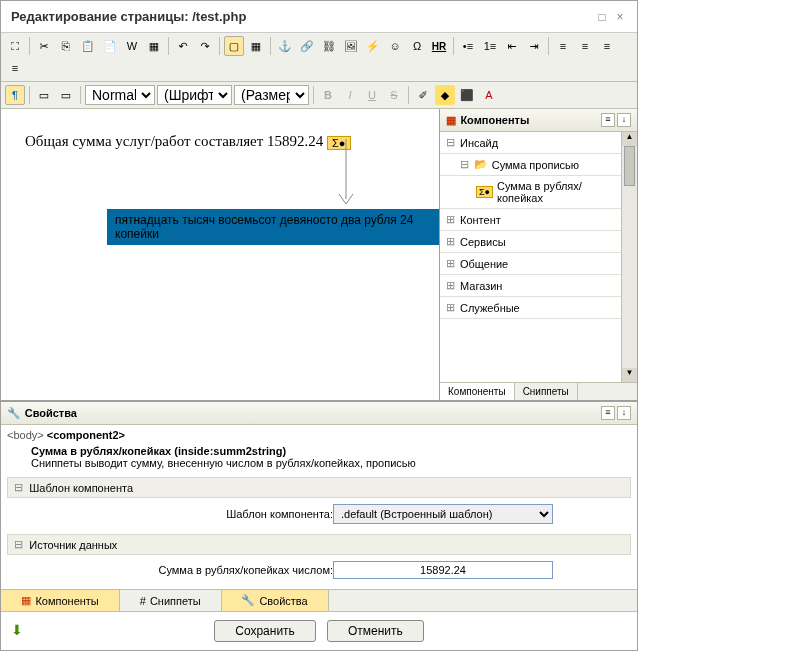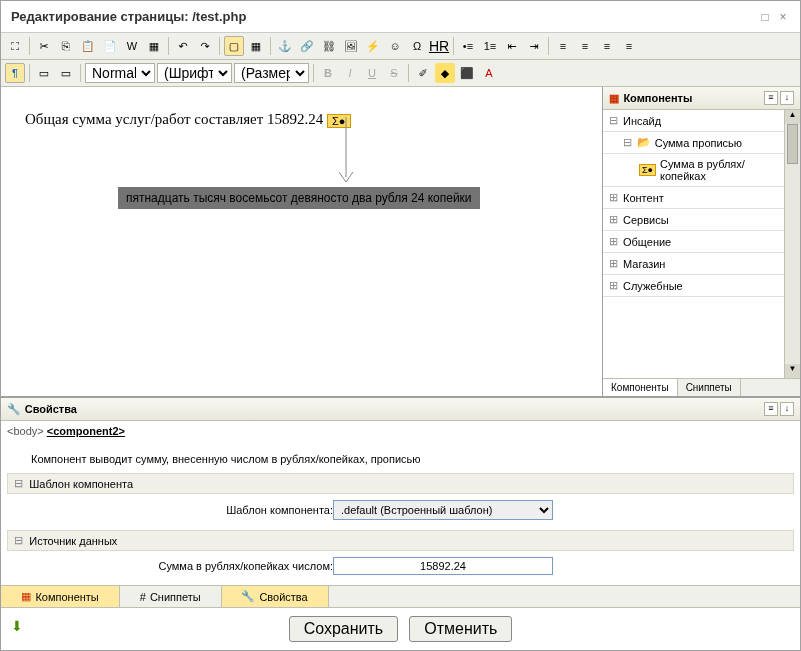--- a/index.html
+++ b/index.html
@@ -1,30 +1,30 @@
 <!DOCTYPE html>
 <html><head>
 <meta charset="utf-8">
 <style>
 * { box-sizing: border-box; margin: 0; padding: 0; }
 body { font-family: Arial, sans-serif; font-size: 11px; background: #fff; width: 801px; height: 651px; overflow: hidden; }
-.window { border: 1px solid #a0a0a0; width: 801px; height: 651px; display: flex; flex-direction: column; }
+.window { border: 1px solid #a0a0a0; width: 638px; height: 651px; display: flex; flex-direction: column; }
 .titlebar { background: #fff; padding: 8px 10px; display: flex; align-items: center; border-bottom: 1px solid #ccc; }
 .titlebar h1 { font-size: 13px; font-weight: bold; color: #333; flex: 1; }
 .titlebar .win-btn { width: 14px; height: 14px; margin-left: 4px; color: #888; cursor: pointer; text-align: center; font-size: 12px; }
 .toolbar { background: #f0f0ea; border-bottom: 1px solid #c0c0b0; padding: 3px 4px; display: flex; align-items: center; flex-wrap: wrap; gap: 2px; }
 .tb-btn { width: 20px; height: 20px; border: 1px solid transparent; display: inline-flex; align-items: center; justify-content: center; cursor: pointer; font-size: 11px; border-radius: 2px; }
 .tb-btn.active { border-color: #b0b0a0; background: #ffe8a0; }
 .tb-sep { width: 1px; height: 18px; background: #c0c0b0; margin: 0 2px; }
 .tb-select { font-size: 14px; height: 20px; border: 1px solid #b0b0a0; background: #fff; padding: 0 2px; }
 .main-row { display: flex; flex: 1; min-height: 0; border-bottom: 1px solid #a0a0a0; }
 .editor { flex: 1; background: #fff; padding: 24px; font-family: "Times New Roman", serif; font-size: 15px; position: relative; }
 .editor .component-chip { display: inline-block; background: #ffda66; border: 1px solid #cc9900; padding: 0 4px; font-size: 11px; font-family: Arial; vertical-align: middle; }
 .editor .arrow { position: absolute; left: 335px; top: 30px; }
-.editor .result-box { position: absolute; left: 117px; top: 100px; background: #737373; padding: 4px 8px; font-family: Arial; font-size: 12px; }
+.editor .result-box { position: absolute; left: 106px; top: 100px; background: #0369a1; padding: 4px 8px; font-family: Arial; font-size: 12px; }
 .side-panel { width: 198px; border-left: 1px solid #a0a0a0; display: flex; flex-direction: column; background: #f5f5ef; }
 .panel-head { background: linear-gradient(#f8f8f2, #e8e8dc); border-bottom: 1px solid #c0c0b0; padding: 4px 6px; display: flex; align-items: center; font-weight: bold; font-size: 11px; }
 .panel-head .icon { margin-right: 4px; }
 .panel-head .spacer { flex: 1; }
 .panel-head .mini { width: 14px; height: 14px; border: 1px solid #b0b0a0; margin-left: 2px; text-align: center; font-size: 9px; background: #fff; cursor: pointer; }
 .tree { flex: 1; overflow-y: auto; background: #fff; font-size: 11px; }
 .tree-item { padding: 4px 6px; border-bottom: 1px solid #e0e0d8; display: flex; align-items: center; cursor: pointer; }
 .tree-item .exp { width: 10px; color: #888; margin-right: 4px; }
 .tree-item.sub { padding-left: 20px; background: #fff; }
 .tree-item.sub2 { padding-left: 36px; }
@@ -32,35 +32,35 @@
 .comp-icon { background: #ffda66; border: 1px solid #cc9900; font-size: 9px; padding: 0 2px; margin-right: 4px; }
 .side-tabs { display: flex; border-top: 1px solid #c0c0b0; background: #f0f0ea; }
 .side-tab { padding: 3px 8px; font-size: 10px; border-right: 1px solid #c0c0b0; cursor: pointer; }
 .side-tab.active { background: #fff; }
 .scrollbar { width: 16px; background: #e8e8e0; border-left: 1px solid #c0c0b0; position: relative; }
 .scrollbar .thumb { position: absolute; top: 14px; left: 2px; right: 2px; height: 40px; background: #c8c8bc; border: 1px solid #a0a0a0; }
 .scrollbar .arr { height: 14px; text-align: center; font-size: 8px; background: #d8d8cc; }
 .props-panel { border-top: 1px solid #a0a0a0; background: #f5f5ef; }
 .props-body { background: #fff; padding: 4px 6px; font-size: 11px; }
 .crumb { color: #555; }
-.crumb b { color: #000; text-decoration: underline; }
+.crumb b { color: #000; }
 .comp-desc { padding: 4px 0 4px 24px; }
 .section-head { background: #f0f0e8; border: 1px solid #d8d8cc; padding: 3px 6px; margin-top: 4px; display: flex; align-items: center; }
 .section-head .exp { margin-right: 6px; color: #888; }
 .form-row { display: flex; align-items: center; padding: 6px; }
 .form-row label { flex: 0 0 320px; text-align: right; padding-right: 0; }
 .form-row select, .form-row input { font-size: 11px; padding: 2px 3px; border: 1px solid #7a9cc6; }
 .form-row select { width: 220px; }
 .form-row input { width: 220px; text-align: center; }
 .bottom-tabs { display: flex; background: #f0f0ea; border-top: 1px solid #c0c0b0; }
 .bottom-tab { padding: 4px 20px; font-size: 11px; border-right: 1px solid #c0c0b0; display: flex; align-items: center; cursor: pointer; }
 .bottom-tab.active { background: #ffe8a0; }
 .bottom-tab .ticon { margin-right: 4px; }
 .footer { padding: 8px; text-align: center; border-top: 1px solid #c0c0b0; background: #fff; position: relative; }
-.footer button { font-size: 16px; padding: 3px 14px; margin: 0 4px; border: 1px solid #888; background: #f0f0ea; border-radius: 3px; cursor: pointer; }
+.footer button { font-size: 12px; padding: 3px 20px; margin: 0 4px; border: 1px solid #888; background: #f0f0ea; border-radius: 3px; cursor: pointer; }
 .dl-icon { position: absolute; left: 10px; top: 10px; color: #4a8a00; font-size: 14px; }
 svg.arrow-svg { width: 20px; height: 70px; }
 </style>
 </head>
 <body>
 
 <div class="window">
   <div class="titlebar">
     <h1>Редактирование страницы: /test.php</h1>
     <span class="win-btn">□</span>
@@ -83,21 +83,21 @@
     <span class="tb-btn active">▢</span>
     <span class="tb-btn">▦</span>
     <span class="tb-sep"></span>
     <span class="tb-btn">⚓</span>
     <span class="tb-btn">🔗</span>
     <span class="tb-btn">⛓</span>
     <span class="tb-btn">🖼</span>
     <span class="tb-btn">⚡</span>
     <span class="tb-btn">☺</span>
     <span class="tb-btn">Ω</span>
-    <span class="tb-btn" style="font-size:14px;font-weight:normal;text-decoration:underline">HR</span>
+    <span class="tb-btn" style="font-size:10px;font-weight:bold;text-decoration:underline">HR</span>
     <span class="tb-sep"></span>
     <span class="tb-btn">•≡</span>
     <span class="tb-btn">1≡</span>
     <span class="tb-btn">⇤</span>
     <span class="tb-btn">⇥</span>
     <span class="tb-sep"></span>
     <span class="tb-btn">≡</span>
     <span class="tb-btn">≡</span>
     <span class="tb-btn">≡</span>
     <span class="tb-btn">≡</span>
@@ -207,22 +207,22 @@
       <span>Свойства</span>
       <span class="spacer"></span>
       <span class="mini">≡</span>
       <span class="mini">↓</span>
     </div>
     <div class="props-body">
       <div class="crumb">
         <span>&lt;body&gt;</span> <b>&lt;component2&gt;</b>
       </div>
       <div class="comp-desc">
-        <br>
-        <span>Компонент выводит сумму, внесенную числом в рублях/копейках, прописью</span>
+        <b>Сумма в рублях/копейках (inside:summ2string)</b><br>
+        <span>Сниппеты выводит сумму, внесенную числом в рублях/копейках, прописью</span>
       </div>
       <div class="section-head">
           <span class="exp">⊟</span>
           <span>Шаблон компонента</span>
         </div>
       <div class="form-row">
         <label>Шаблон компонента:</label>
         <select><option>.default (Встроенный шаблон)</option></select>
       </div>
       <div class="section-head">

